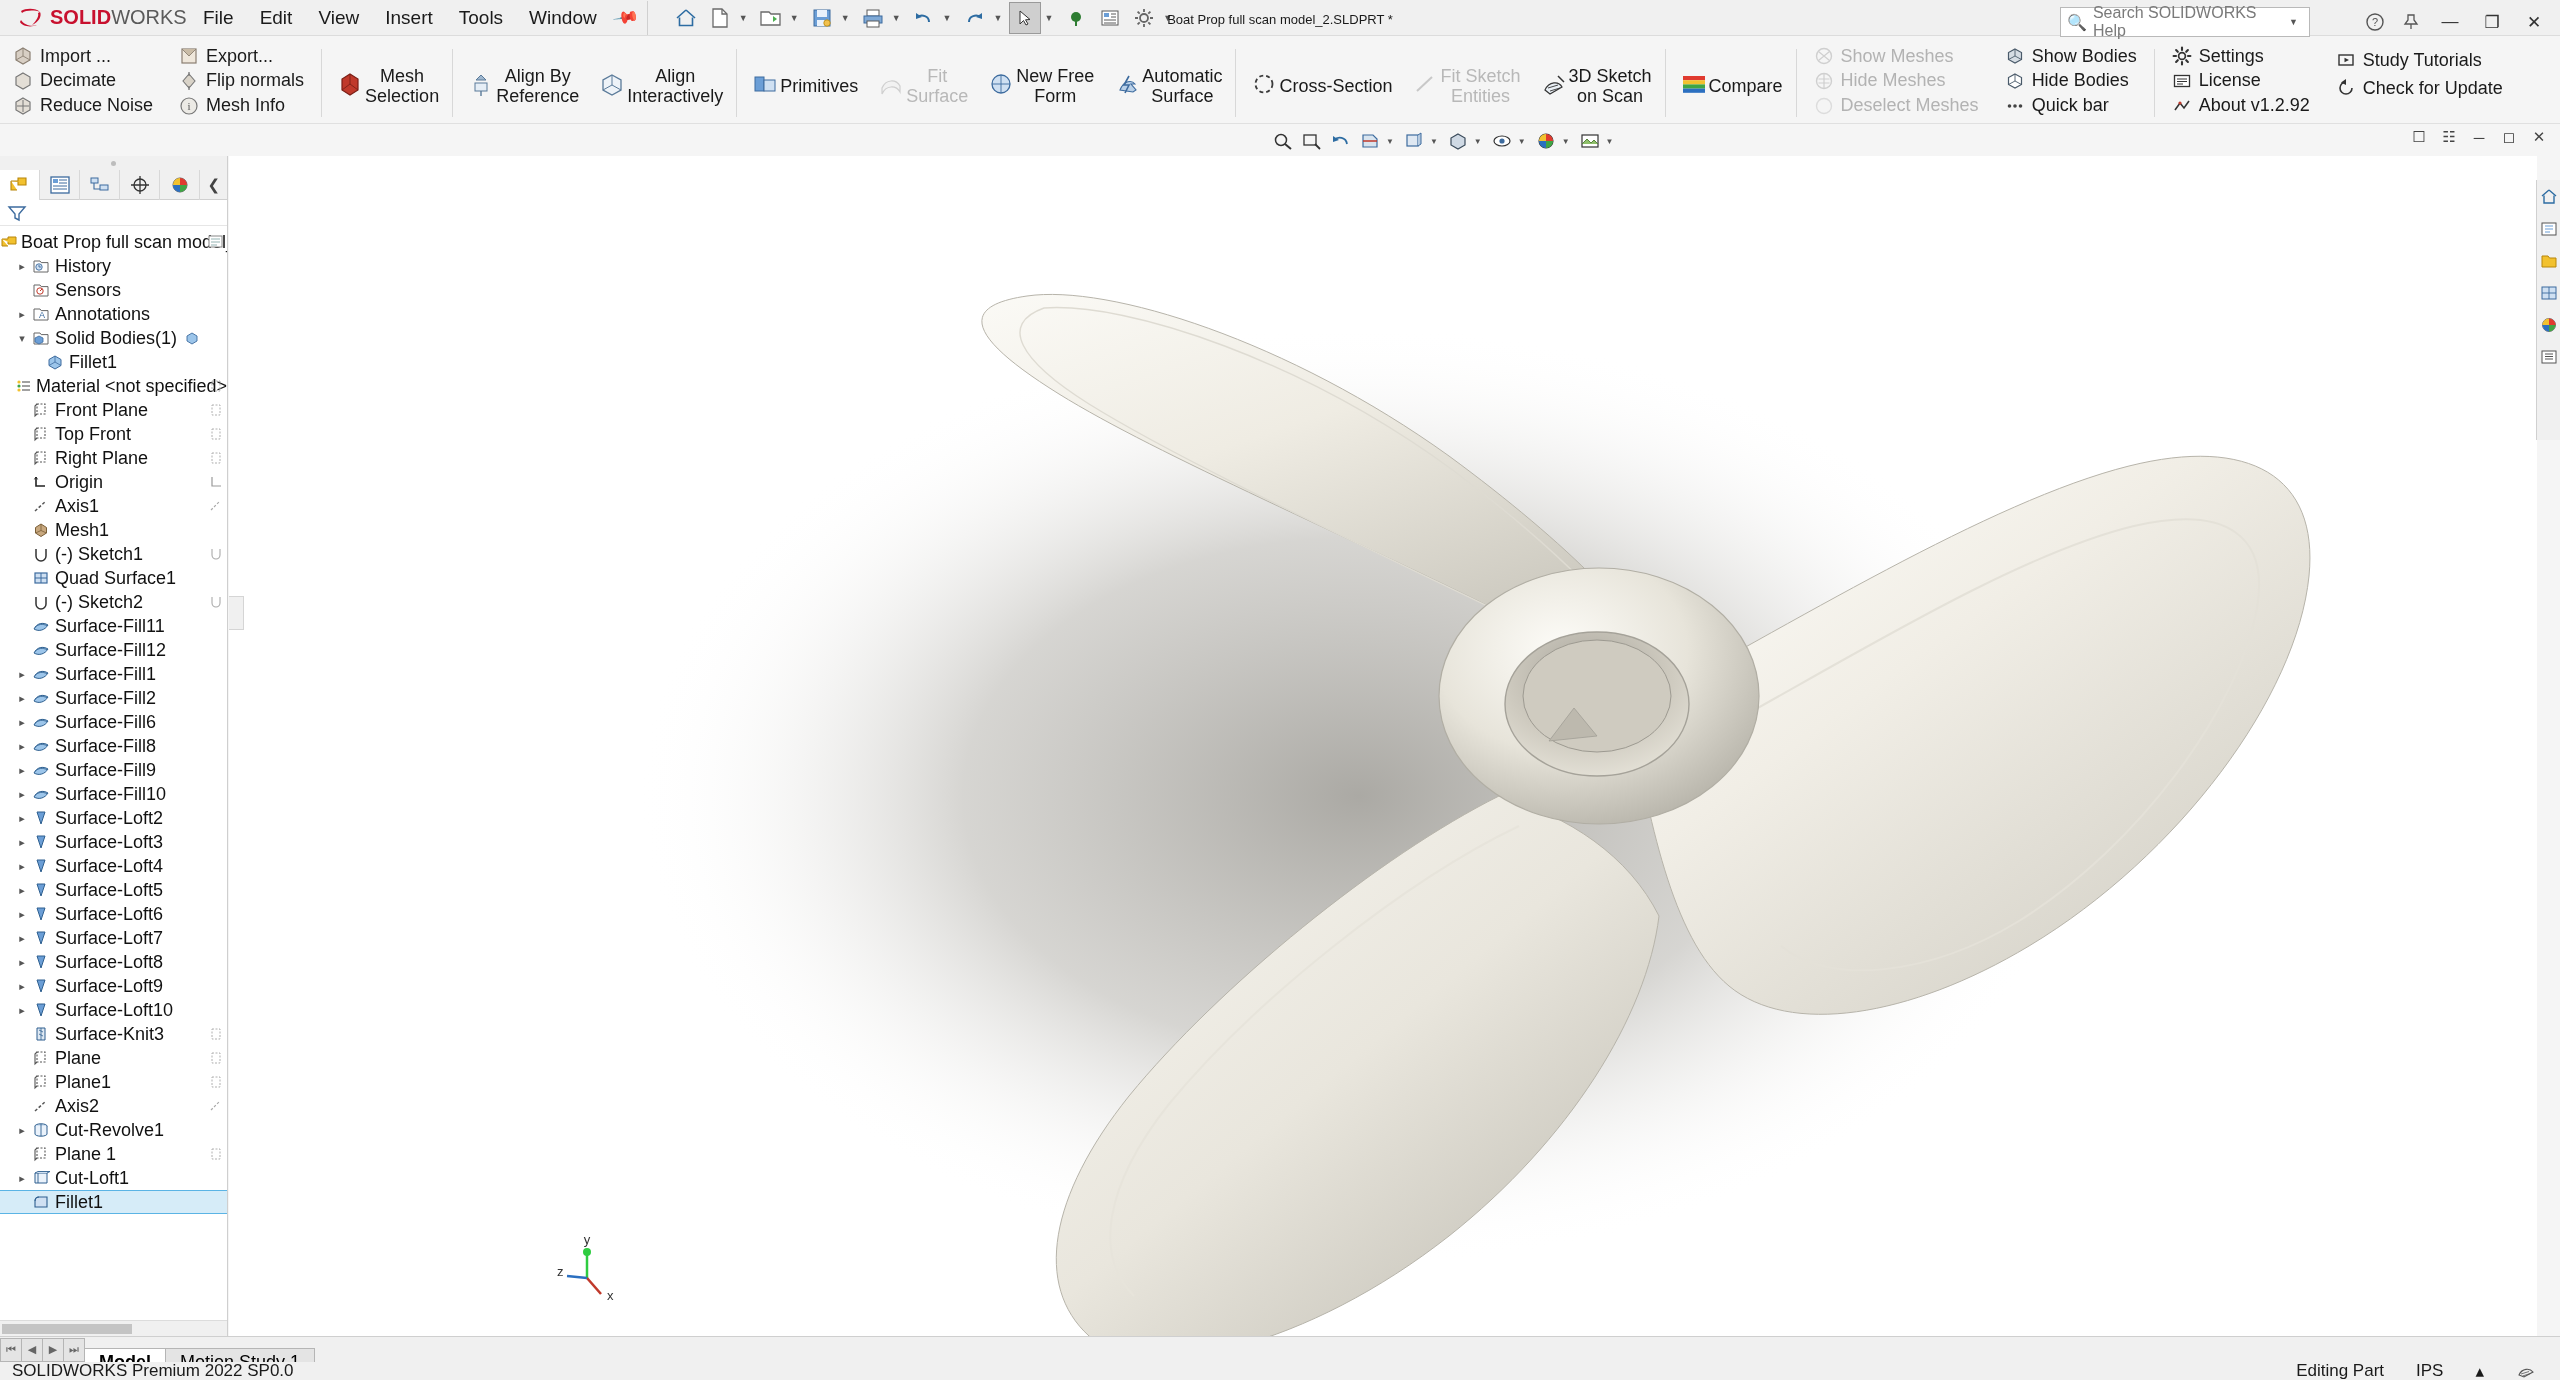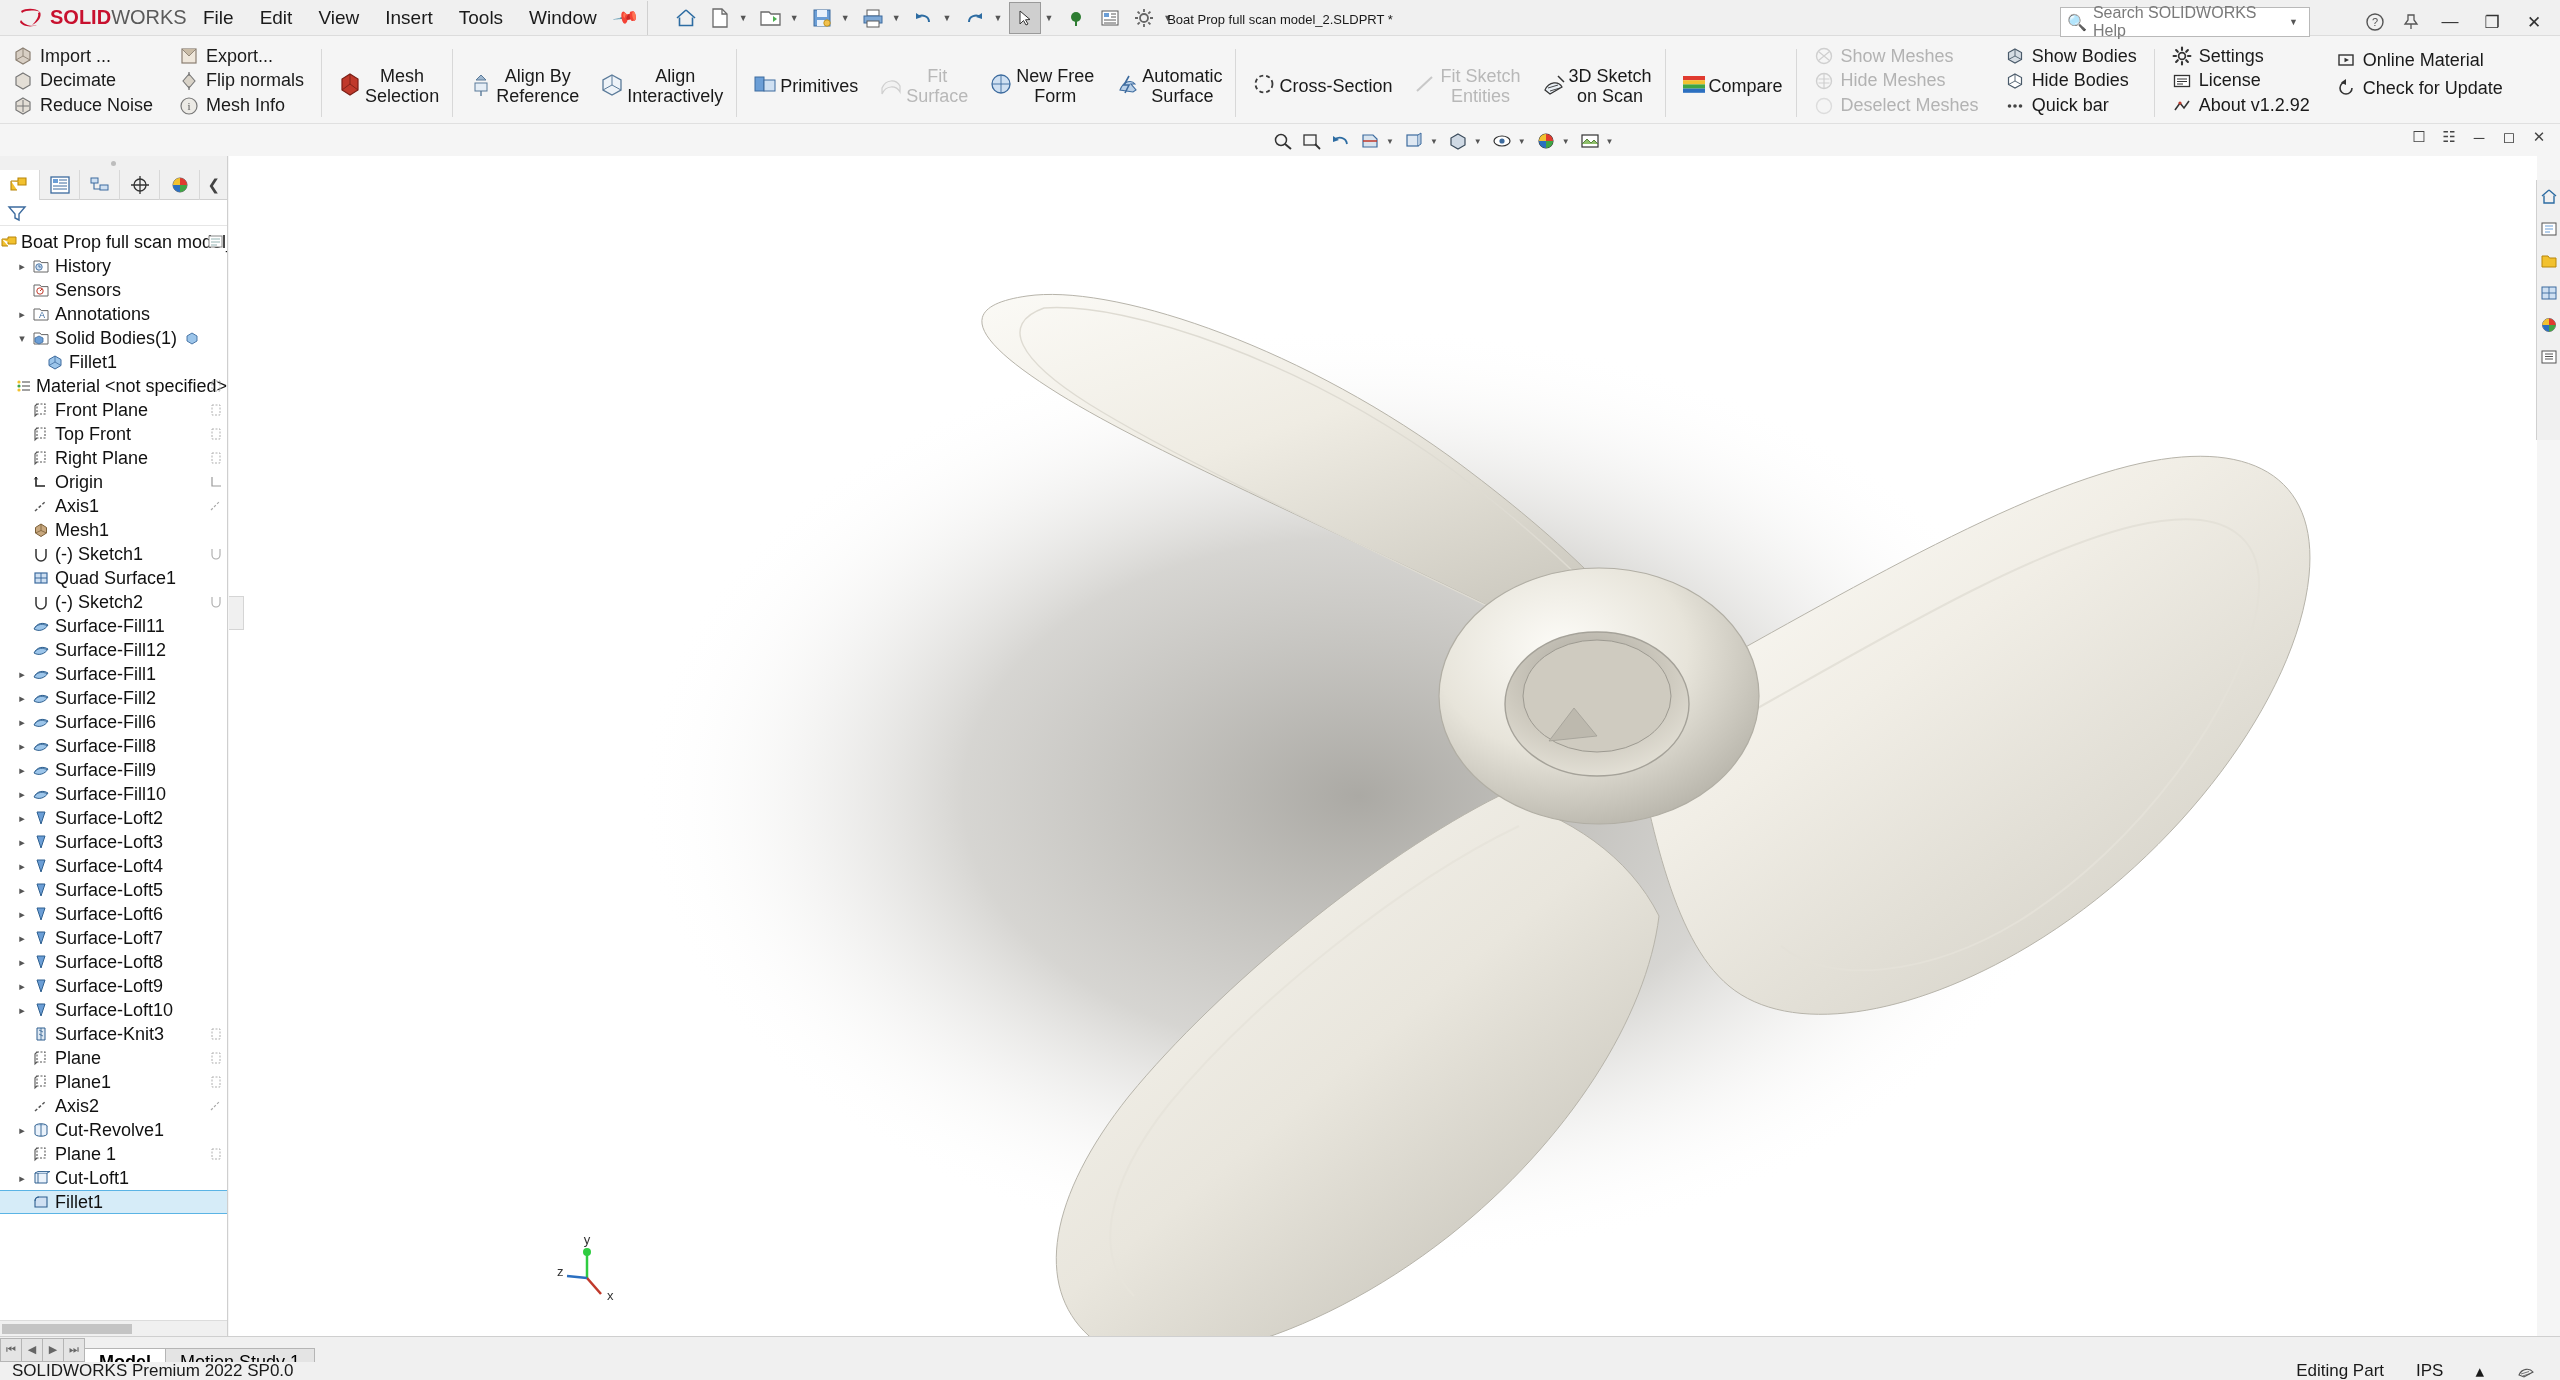--- a/index.html
+++ b/index.html
@@ -577,21 +577,21 @@
     </div>
 
     <div class="stackcol" style="justify-content:flex-start; padding-top:4px;">
       <div class="srow">
         <span class="ico">
             <svg width="20" height="20" viewBox="0 0 20 20">
               <rect x="3" y="5" width="14" height="10" fill="none" stroke="#333" stroke-width="1.4"></rect>
               <path d="M8.5 7.8 L13 10 L8.5 12.2 Z" fill="#333"></path>
             </svg>
           </span>
-        <span class="lb">Online Material</span>
+        <span class="lb">Study Tutorials</span>
       </div>
       <div class="srow" style="margin-top:4px;">
         <span class="ico">
             <svg width="20" height="20" viewBox="0 0 20 20">
               <path d="M16 10 A6 6 0 1 1 10 4" fill="none" stroke="#333" stroke-width="1.6"></path>
               <path d="M10 1 L10 7 L5 4.5 Z" fill="#333"></path>
             </svg>
           </span>
         <span class="lb">Check for Update</span>
       </div>

